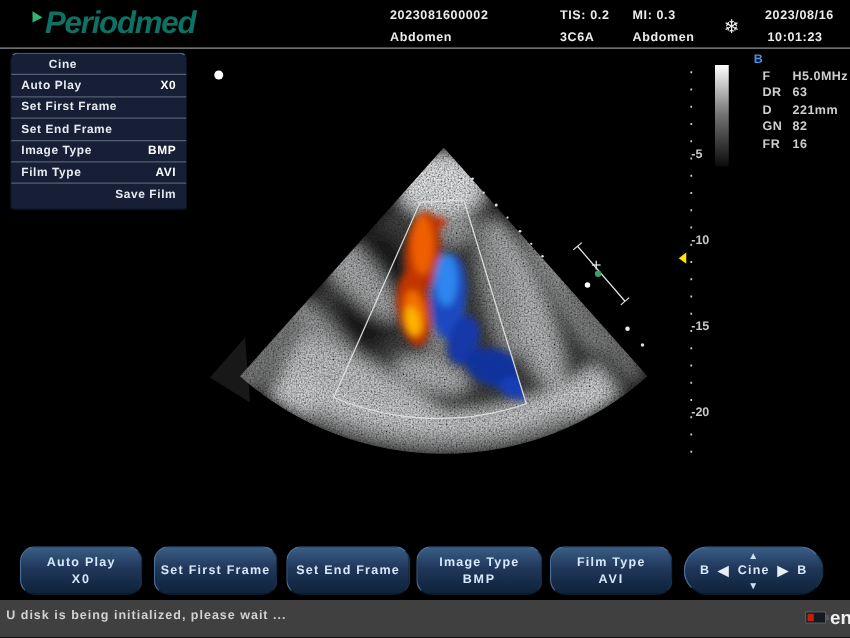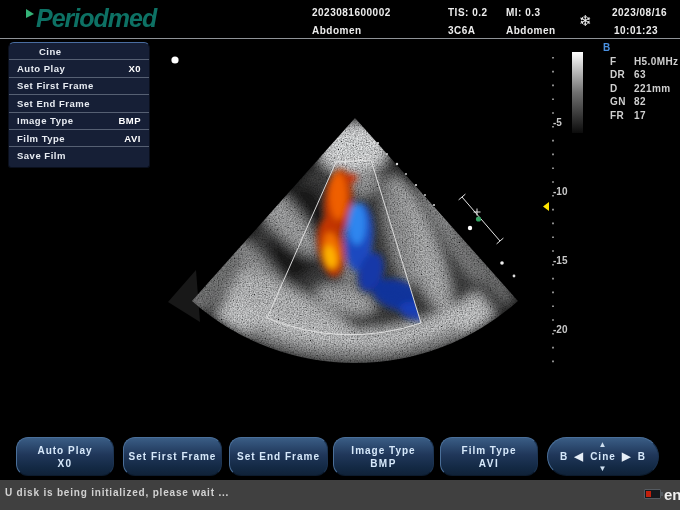--- a/index.html
+++ b/index.html
@@ -19,21 +19,21 @@
   #freeze{position:absolute;left:579px;top:12px;font-size:15px;color:#f2f2f2;}
   
   #menu{left:8px;top:42px;width:140px;background:#161f36;z-index:6;
         border:1px solid #0a0f1c;border-top:1px solid #4a6da0;
         border-radius:6px 6px 3px 3px;padding-bottom:3px;
         box-shadow:1px 2px 3px rgba(0,0,0,.7);}
   .menu-row{height:16.4px;display:flex;align-items:center;justify-content:space-between;
             padding:0 8px;border-bottom:1px solid rgba(140,150,165,.55);
             font-size:9.5px;font-weight:bold;letter-spacing:.5px;color:#e8ecf2;
             white-space:nowrap;cursor:default;}
-  .menu-row:last-child{border-bottom:none;}
+  .menu-row:last-child{border-bottom:none;justify-content:flex-end;}
   .menu-row.hdr{padding-left:30px;justify-content:flex-start;}
   .menu-val{color:#ffffff;}
   
   #mode-b{left:603px;top:42px;font-size:10px;font-weight:bold;color:#4a90e0;z-index:4;}
   #params{left:610px;top:55px;z-index:4;}
   .param-row{display:flex;font-size:10px;font-weight:bold;color:#cfcfcf;
              letter-spacing:.4px;line-height:13.4px;white-space:nowrap;}
   .param-label{width:24px;}
   
   .btn{position:absolute;top:437px;height:39px;border-radius:12px;
@@ -229,21 +229,21 @@
   <div class="param-row">
     <span class="param-label">D</span>
     <span>221mm</span>
   </div>
   <div class="param-row">
     <span class="param-label">GN</span>
     <span>82</span>
   </div>
   <div class="param-row">
     <span class="param-label">FR</span>
-    <span>17</span>
+    <span>16</span>
   </div>
 </div>
 
 <div class="btn" style="left:16px;width:98px">
   <span>Auto Play</span>
   <span class="v">X0</span>
 </div>
 <div class="btn" style="left:123px;width:99px">
   <span>Set First Frame</span>
 </div>

